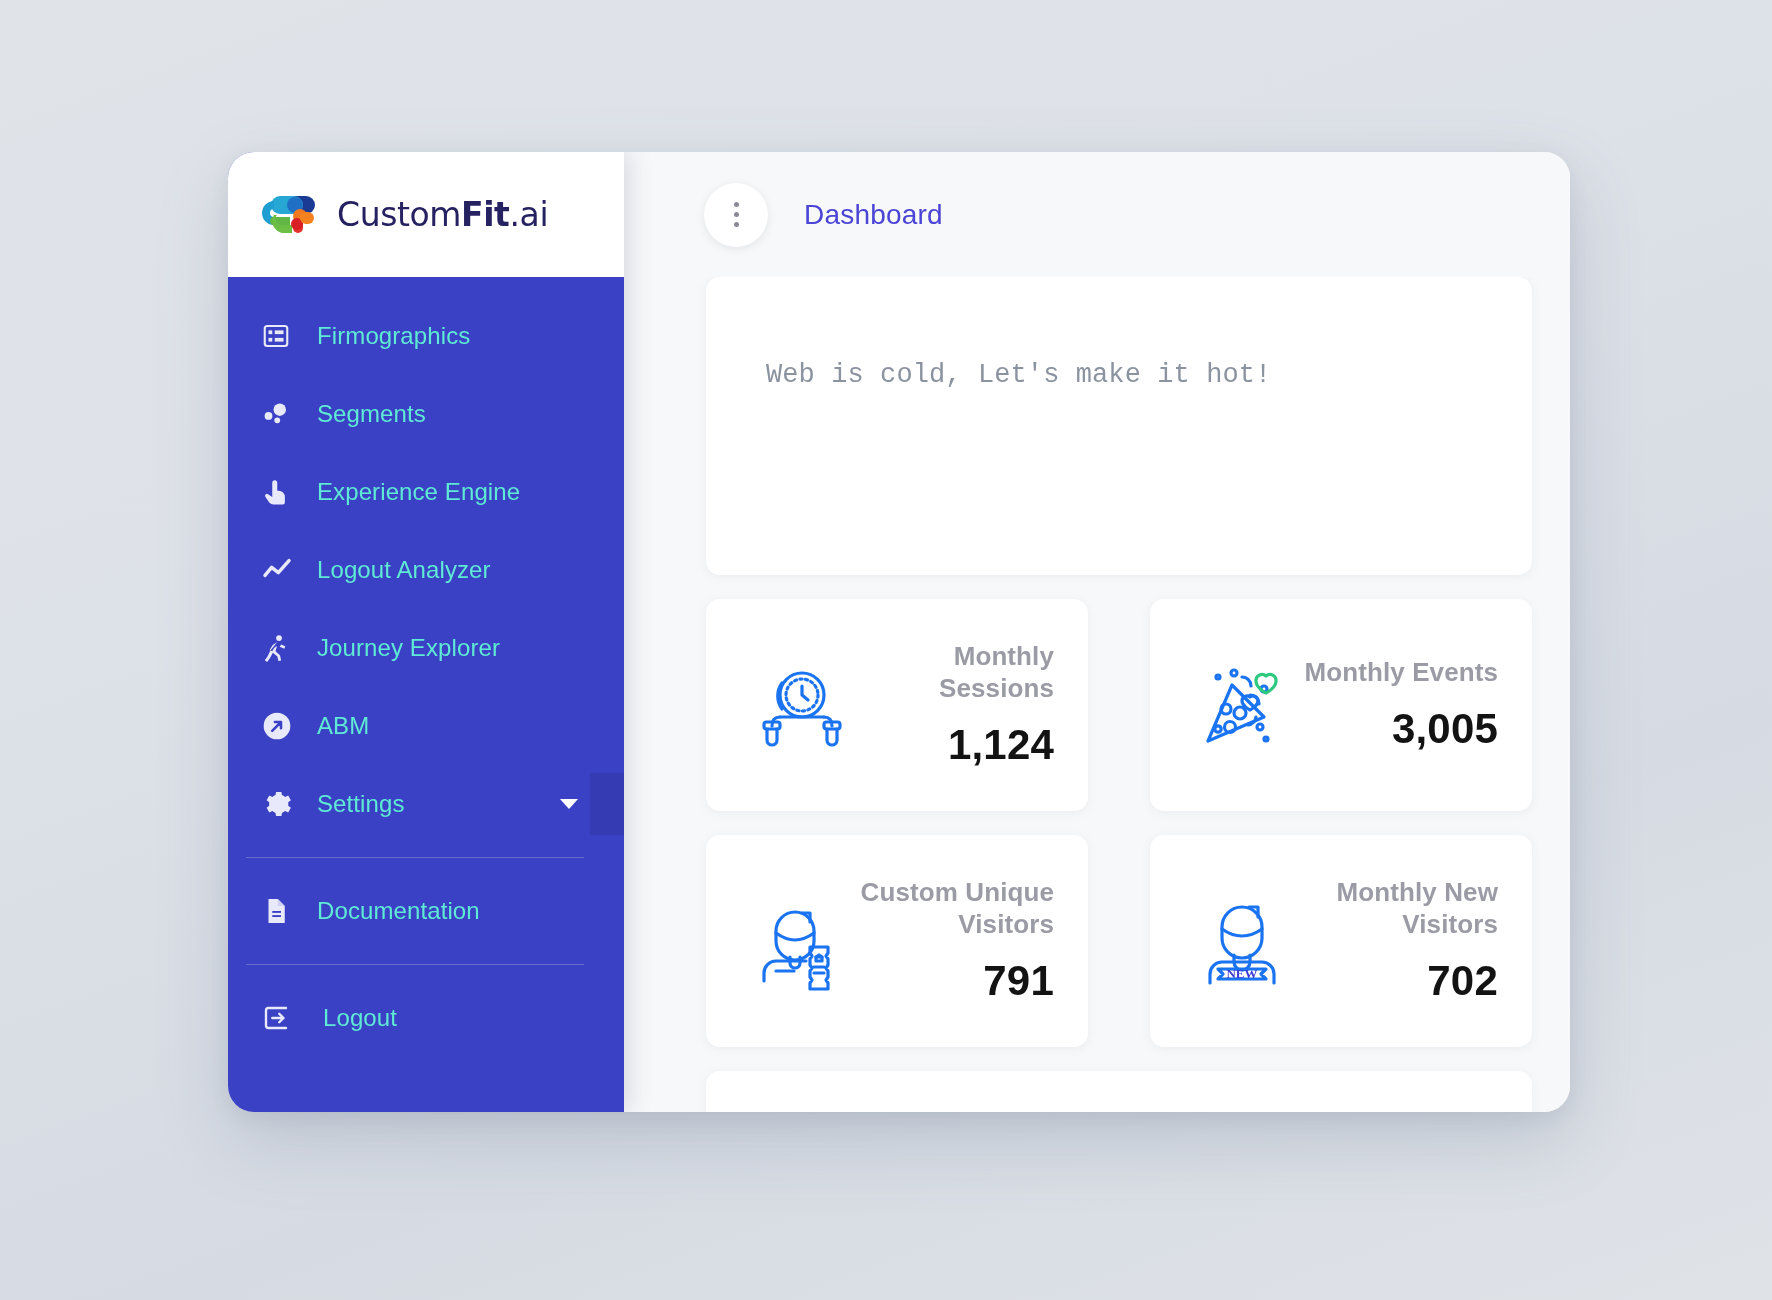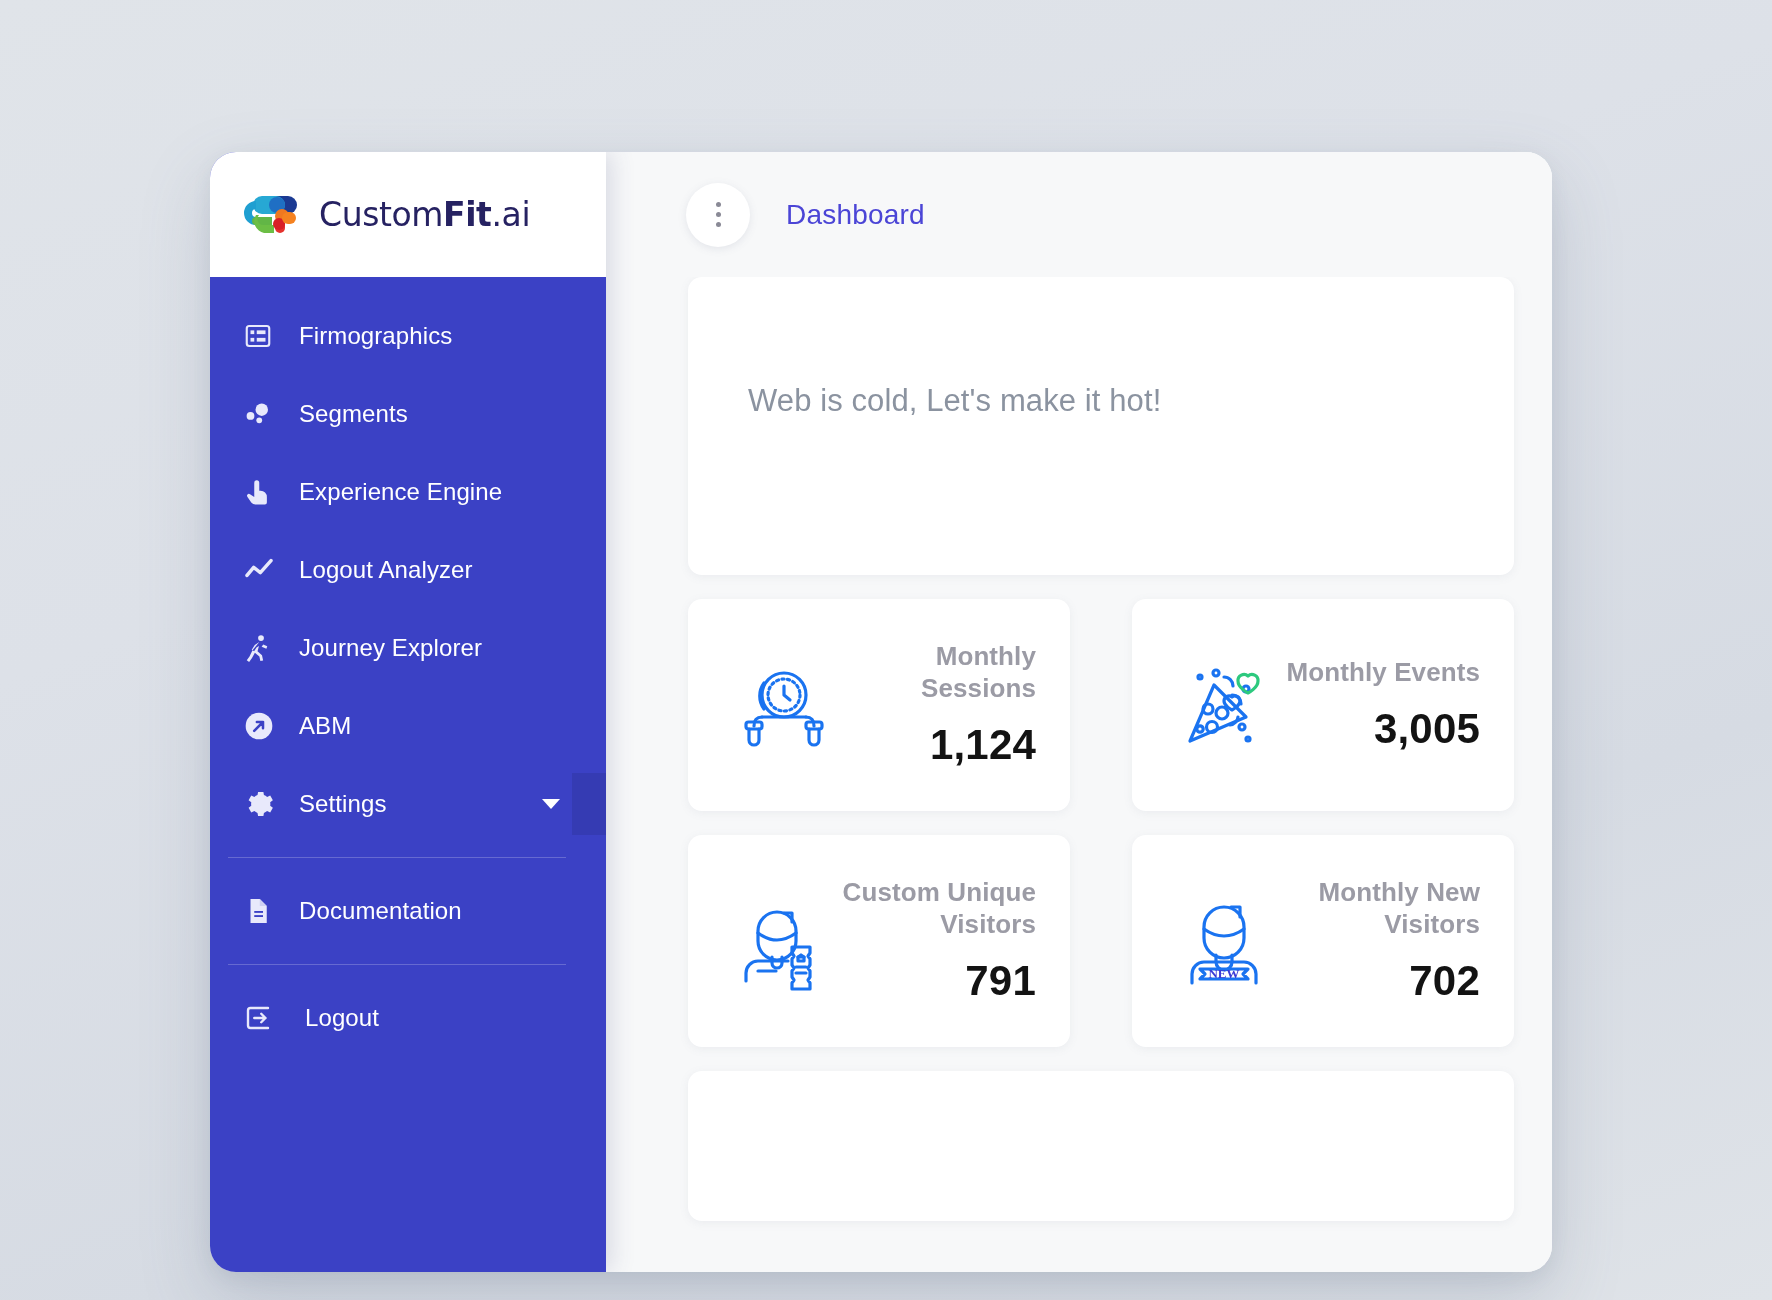--- a/index.html
+++ b/index.html
@@ -13,24 +13,24 @@
   }
 
   body {
     background: linear-gradient(160deg, #e0e4e9 0%, #dde1e8 35%, #d6dbe3 70%, #dfe3e8 100%);
     position: relative;
   }
 
   
   .app-window {
     position: absolute;
-    left: 210px;
+    left: 228px;
     top: 152px;
     width: 1342px;
-    height: 1120px;
+    height: 960px;
     border-radius: 26px;
     background: #f7f8f9;
     overflow: hidden;
     display: flex;
     box-shadow: 0 28px 70px rgba(90, 104, 130, 0.22),
                 0 6px 18px rgba(90, 104, 130, 0.10);
   }
 
   
   .sidebar {
@@ -67,21 +67,21 @@
   .brand-text .b { font-weight: bold; }
   .brand-text .l { font-weight: 400; }
 
   .nav { padding-top: 20px; flex: 1 1 auto; }
 
   .nav-item {
     display: flex;
     align-items: center;
     height: 78px;
     padding-left: 33px;
-    color: #ffffff;
+    color: #5eead4;
     font-size: 24px;
     cursor: pointer;
     position: relative;
   }
   .nav-item .nav-icon {
     width: 46px;
     flex: 0 0 46px;
     display: flex;
     align-items: center;
     justify-content: flex-start;
@@ -185,24 +185,25 @@
     padding: 64px 0 0 60px;
   }
   .welcome-title {
     font-size: 58px;
     font-weight: bold;
     color: #1a73f0;
     letter-spacing: -0.5px;
     line-height: 1;
   }
   .welcome-sub {
-    margin-top: 42px;
-    font-size: 31px;
+    margin-top: 19px;
+    font-size: 27px;
     color: #8b93a0;
     letter-spacing: 0.1px;
+    font-family: Liberation Mono, monospace;
   }
 
   .stats-grid {
     margin-top: 24px;
     display: grid;
     grid-template-columns: 1fr 1fr;
     gap: 24px 62px;
   }
 
   .stat-card {

